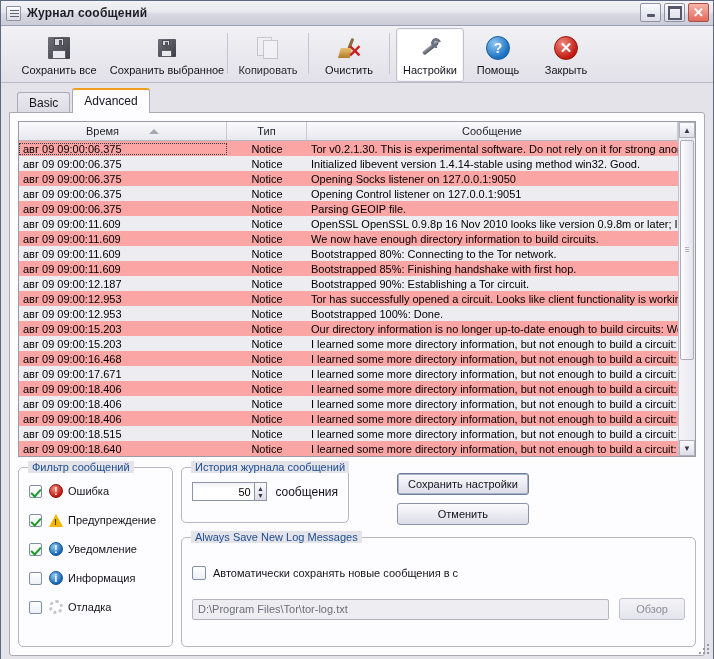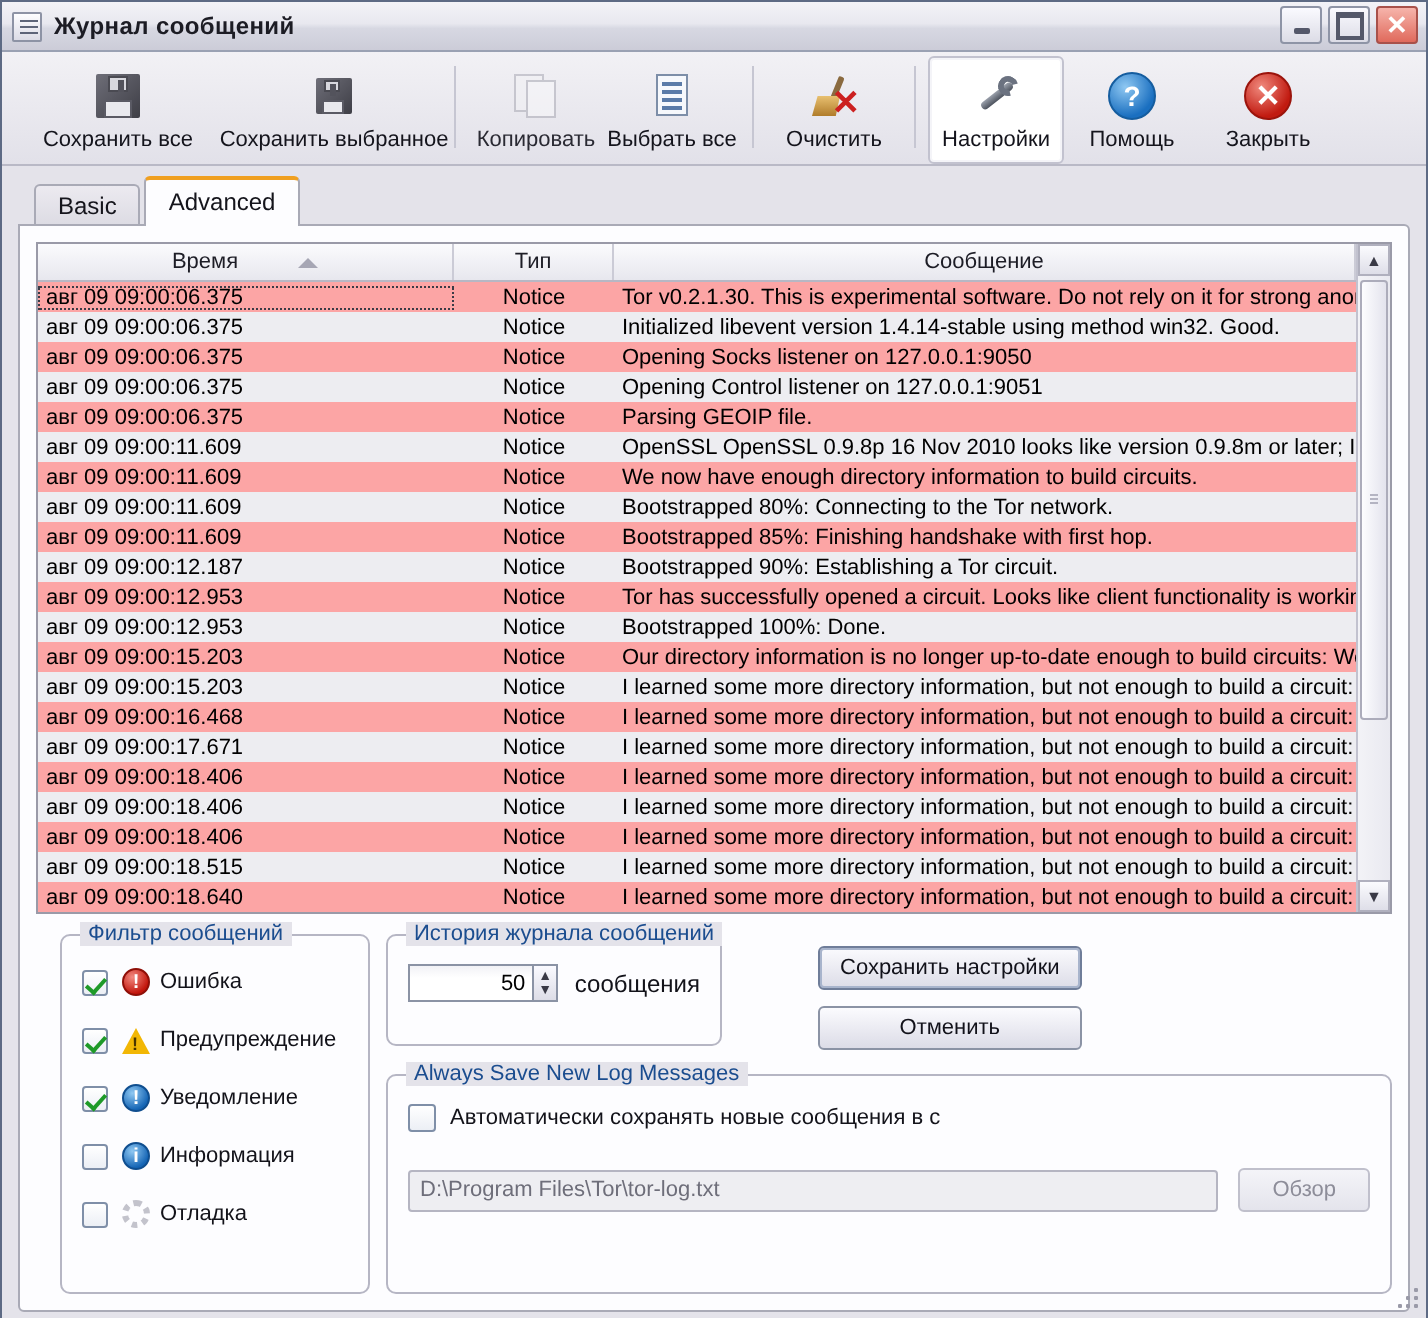--- a/index.html
+++ b/index.html
@@ -270,21 +270,21 @@
     position: absolute; left: 1px; right: 1px; top: 2px; height: 73%;
     border: 1px solid #acacbb; border-radius: 2px;
     background: linear-gradient(to right,#fdfdff,#e3e3ed);
   }
   .sb-thumb:after {
     content: ""; position: absolute; left: 4px; right: 4px; top: 50%; height: 5px; margin-top: -3px;
     background: linear-gradient(to bottom,#b4b4c2 0 1px, transparent 1px 2px,#b4b4c2 2px 3px,transparent 3px 4px,#b4b4c2 4px 5px);
   }
 
   
-  .bottom { display: flex; margin-top: 10px; gap: 8px; height: 180px; margin-left: 12px; }
+  .bottom { display: flex; margin-top: 10px; gap: 8px; height: 180px; }
   .gbox {
     border: 1px solid #b6b6c4; border-radius: 5px; position: relative;
     padding: 12px 10px 8px 10px;
   }
   .gbox > .legend {
     position: absolute; top: -7px; left: 9px; background: #e4e3ea;
     padding: 0 4px; font-size: 11px; color: #1b4d8f; white-space: nowrap;
   }
   .filter-box { width: 155px; }
   .chk-row { display: flex; align-items: center; height: 22px; margin-bottom: 7px; }
@@ -329,21 +329,21 @@
 
   .btns-col { display: flex; flex-direction: column; gap: 8px; padding-top: 6px; margin-left: 40px; }
   .btn {
     border: 1px solid #8b93a5; border-radius: 3px;
     background: linear-gradient(to bottom,#fbfbfe,#dcdce7);
     font-size: 11px; color: #12121a; padding: 4px 10px; min-width: 120px;
     text-align: center;
   }
   .btn.default { box-shadow: 0 0 0 1px #a8b4cc inset; border-color: #6f7d99; }
 
-  .save-box { margin-top: 12px; flex: 1; padding-top: 14px; }
+  .save-box { margin-top: 12px; flex: 1; padding-top: 28px; }
   .path-row { display: flex; align-items: center; margin-top: 18px; }
   .path-input {
     flex: 1; height: 21px; border: 1px solid #b5b5c2; border-radius: 2px;
     background: #eeeef2; color: #6e6e7a; font-size: 11px;
     display: flex; align-items: center; padding-left: 5px;
   }
   .browse-btn {
     margin-left: 10px; border: 1px solid #c0c0cc; border-radius: 3px;
     background: linear-gradient(to bottom,#f4f4f8,#e4e4ec);
     color: #8d8d99; font-size: 11px; padding: 4px 16px;
@@ -412,28 +412,20 @@
     <div class="tbtn disabled">
       <div class="ic">
         <div class="ico-copy">
             <div class="p1"></div>
             <div class="p2"></div>
           </div>
       </div>
       <div class="lb">Копировать</div>
     </div>
 
-    <div class="tbtn">
-      <div class="ic">
-        <div class="ico-page">
-            <div class="pg"></div>
-          </div>
-      </div>
-      <div class="lb">Выбрать все</div>
-    </div>
 
     <div class="tsep"></div>
 
 
     <div class="tbtn">
       <div class="ic">
         <div class="ico-clear">
             <div class="stick"></div>
             <div class="brush"></div>
             <div class="x">✕</div>

